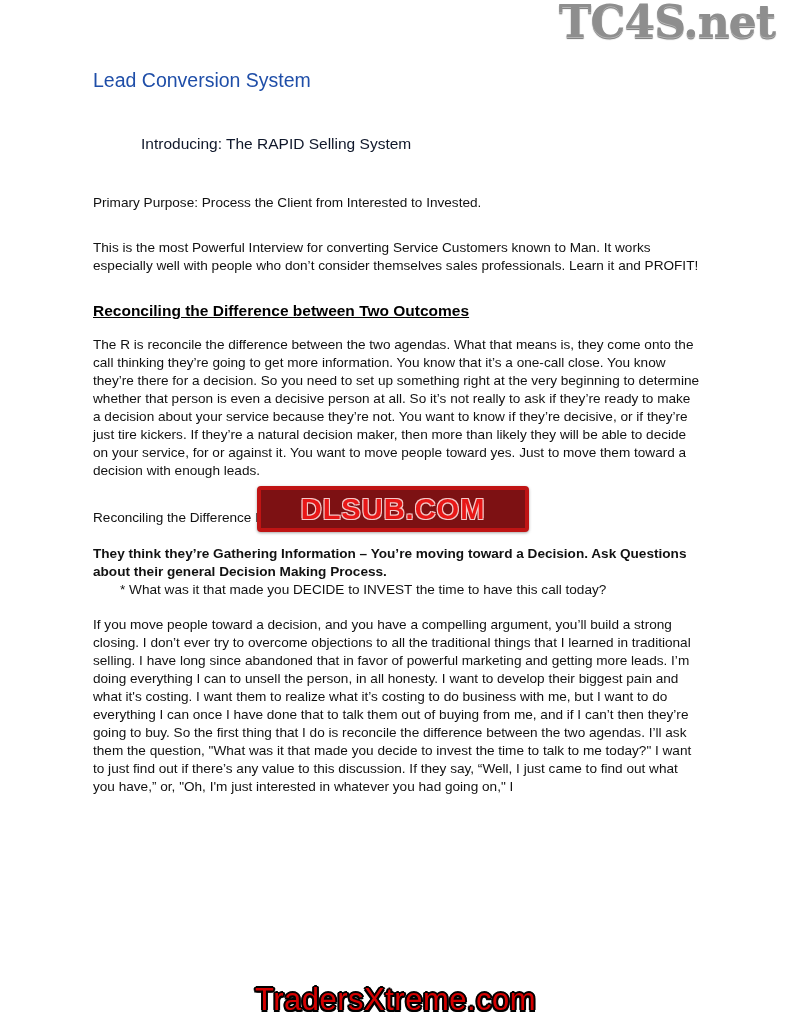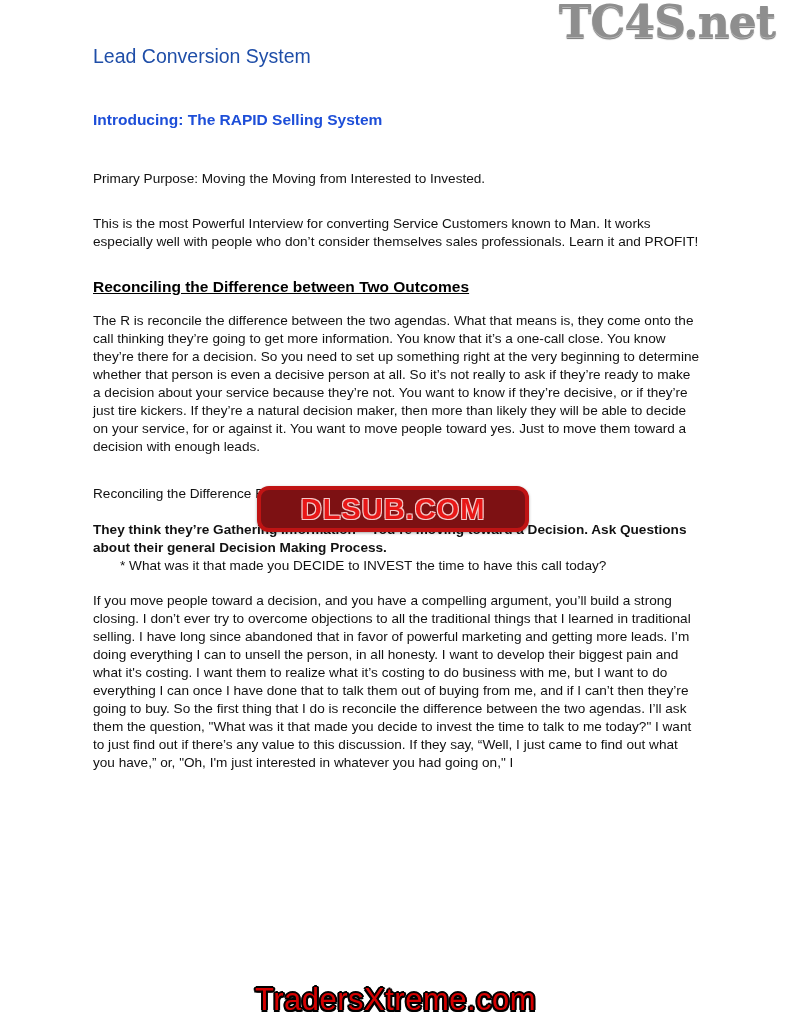--- a/index.html
+++ b/index.html
@@ -32,32 +32,33 @@
   .content {
     position: absolute;
     left: 93px;
     top: 0;
     width: 607px;
     color: #111111;
     font-size: 13.6px;
     line-height: 18px;
   }
   .doc-title {
-    padding-top: 44px;
+    padding-top: 68px;
     font-size: 19.5px;
     font-weight: normal;
     color: #1f4ea8;
     line-height: 24px;
   }
   .intro-heading {
     margin-top: 42px;
     font-size: 15.5px;
-    font-weight: bold;
-    color: #1d4ed8;
+    font-weight: normal;
+    color: #0f172a;
     line-height: 20px;
+    margin-left: 48px;
   }
   .purpose {
     margin-top: 40px;
   }
   .intro-para {
     margin-top: 27px;
   }
   .reconcile-heading {
     margin-top: 26px;
     font-size: 15.5px;
@@ -84,21 +85,21 @@
   }
   
   .stamp {
     position: absolute;
     left: 257px;
     top: 486px;
     width: 272px;
     height: 46px;
     background: #7d1113;
     border: 4px solid #c01414;
-    border-radius: 12px;
+    border-radius: 4px;
     display: flex;
     align-items: center;
     justify-content: center;
     box-shadow: 0 1px 3px rgba(0,0,0,0.35);
   }
   .stamp-text {
     font-size: 29px;
     font-weight: bold;
     letter-spacing: 1px;
     color: #e81616;
@@ -129,21 +130,21 @@
 <div class="page">
 
   <div class="site-logo">TC4S.net</div>
 
   <div class="content">
 
     <h1 class="doc-title">Lead Conversion System</h1>
 
     <h2 class="intro-heading">Introducing: The RAPID Selling System</h2>
 
-    <p class="purpose">Primary Purpose: Moving the Moving from Interested to Invested.</p>
+    <p class="purpose">Primary Purpose: Process the Client from Interested to Invested.</p>
 
     <p class="intro-para">This is the most Powerful Interview for converting Service Customers known to Man. It works especially well with people who don’t consider themselves sales professionals. Learn it and PROFIT!</p>
 
     <h2 class="reconcile-heading">Reconciling the Difference between Two Outcomes</h2>
 
     <p class="reconcile-para">The R is reconcile the difference between the two agendas. What that means is, they come onto the call thinking they’re going to get more information. You know that it’s a one-call close. You know they’re there for a decision. So you need to set up something right at the very beginning to determine whether that person is even a decisive person at all. So it’s not really to ask if they’re ready to make a decision about your service because they’re not. You want to know if they’re decisive, or if they’re just tire kickers. If they’re a natural decision maker, then more than likely they will be able to decide on your service, for or against it. You want to move people toward yes. Just to move them toward a decision with enough leads.</p>
 
     <p class="reconcile-subhead">Reconciling the Difference Between Two Outcomes</p>
 
     <p class="gathering-para">They think they’re Gathering Information – You’re moving toward a Decision. Ask Questions about their general Decision Making Process.</p>

